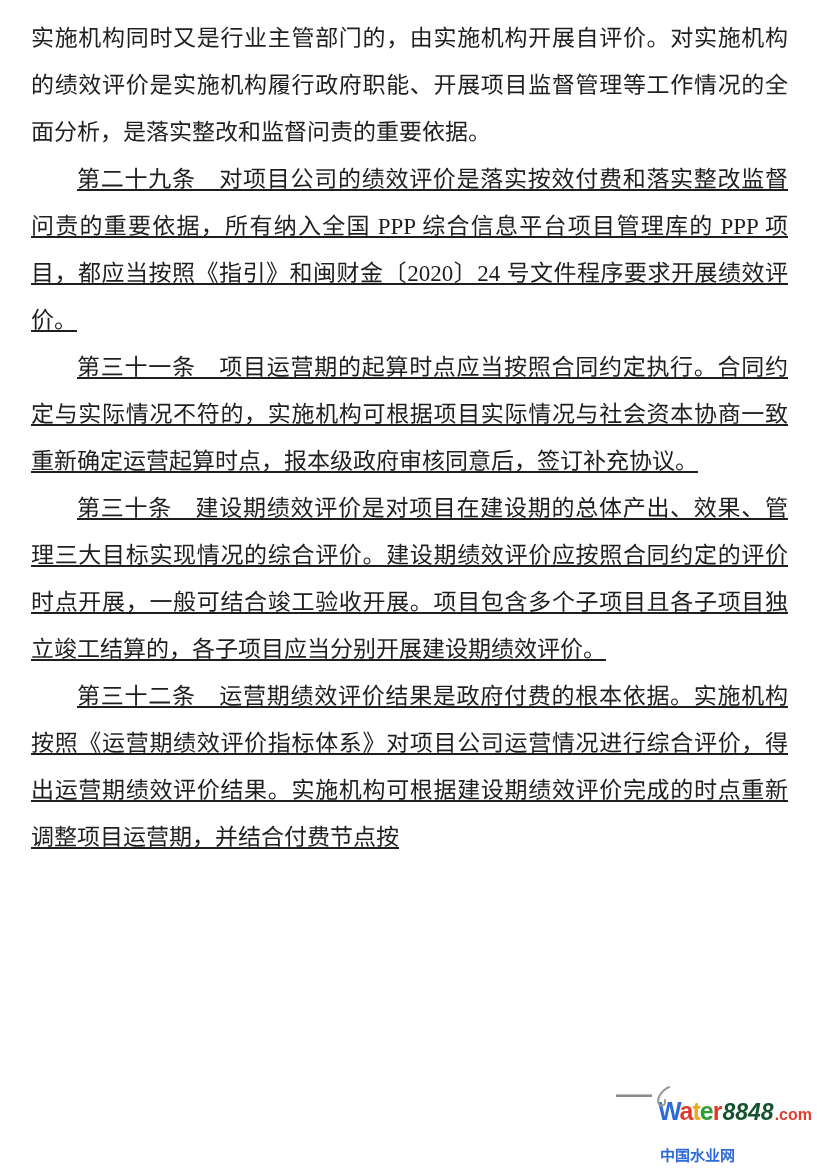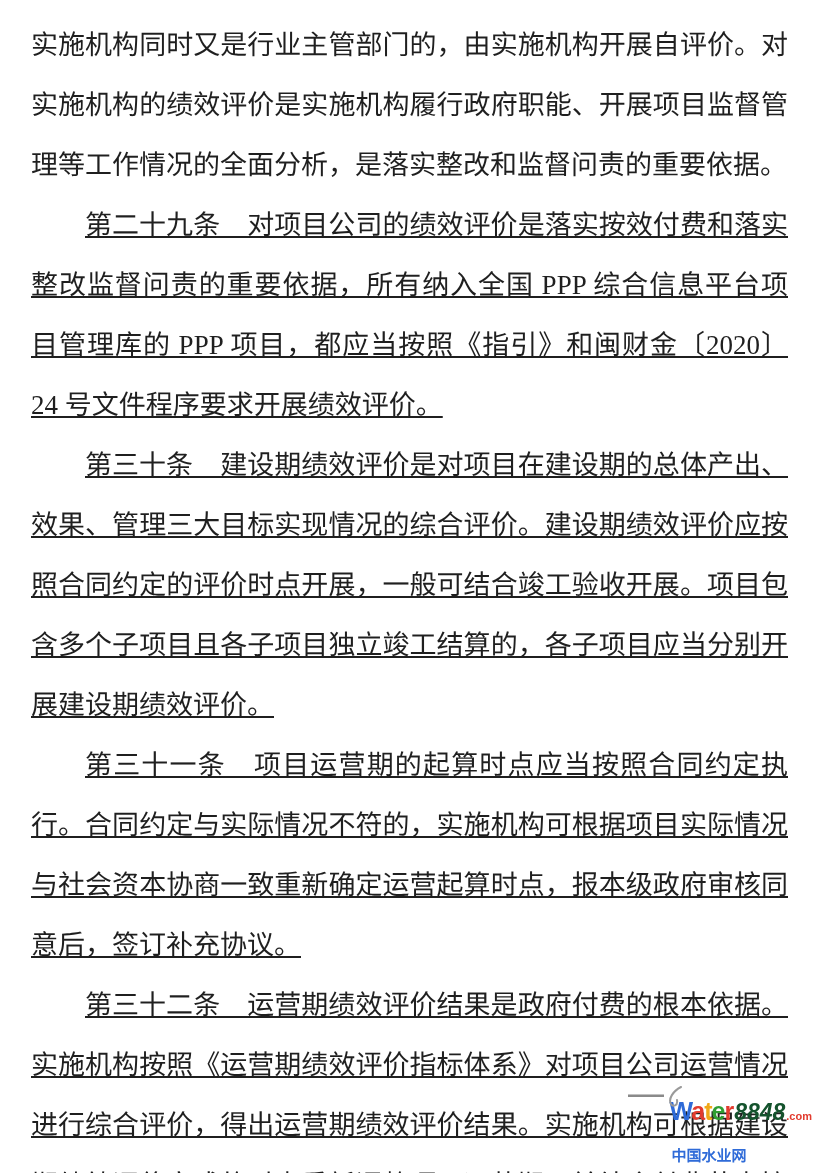--- a/index.html
+++ b/index.html
@@ -13,22 +13,22 @@
   }
   .text-block {
     position: absolute;
     left: 31px;
     top: 15px;
     width: 757px;
   }
   .para {
     margin: 0;
     font-family: "Liberation Serif", "DejaVu Serif", serif;
-    font-size: 27px;
-    line-height: 60px;
+    font-size: 23px;
+    line-height: 47px;
     text-align: justify;
     text-justify: inter-character;
     word-break: normal;
     overflow-wrap: break-word;
   }
   .para.ind { text-indent: 2em; text-decoration: underline; }
 
   
   .watermark {
     position: absolute;
@@ -52,42 +52,42 @@
   .wm-line1 {
     font-family: "Liberation Sans", "DejaVu Sans", sans-serif;
     font-weight: bold;
     line-height: 1;
     display: flex;
     align-items: baseline;
     white-space: nowrap;
   }
   .wm-word { font-size: 25px; letter-spacing: -1px; margin-top: 26px; }
   .wm-num  { font-size: 23px; font-style: italic; margin-left: 1px; letter-spacing: 0; }
-  .wm-tld  { font-size: 11px; margin-left: 1px; }
+  .wm-tld  { font-size: 16px; margin-left: 1px; }
   .wm-line2 {
     font-family: "Liberation Sans", "DejaVu Sans", sans-serif;
     font-size: 15px;
     font-weight: bold;
     margin-top: 20px;
     display: flex;
     justify-content: space-between;
     width: 124px;
     margin-left: 2px;
   }
 </style>
 </head>
 <body>
 
 <div class="page">
 
   <div class="text-block" style="color: rgb(31, 31, 31);">
     <p class="para">实施机构同时又是行业主管部门的，由实施机构开展自评价。对实施机构的绩效评价是实施机构履行政府职能、开展项目监督管理等工作情况的全面分析，是落实整改和监督问责的重要依据。</p>
     <p class="para ind">第二十九条　对项目公司的绩效评价是落实按效付费和落实整改监督问责的重要依据，所有纳入全国 PPP 综合信息平台项目管理库的 PPP 项目，都应当按照《指引》和闽财金〔2020〕24 号文件程序要求开展绩效评价。</p>
+    <p class="para ind">第三十一条　项目运营期的起算时点应当按照合同约定执行。合同约定与实际情况不符的，实施机构可根据项目实际情况与社会资本协商一致重新确定运营起算时点，报本级政府审核同意后，签订补充协议。</p>
     <p class="para ind">第三十条　建设期绩效评价是对项目在建设期的总体产出、效果、管理三大目标实现情况的综合评价。建设期绩效评价应按照合同约定的评价时点开展，一般可结合竣工验收开展。项目包含多个子项目且各子项目独立竣工结算的，各子项目应当分别开展建设期绩效评价。</p>
-    <p class="para ind">第三十一条　项目运营期的起算时点应当按照合同约定执行。合同约定与实际情况不符的，实施机构可根据项目实际情况与社会资本协商一致重新确定运营起算时点，报本级政府审核同意后，签订补充协议。</p>
     <p class="para ind">第三十二条　运营期绩效评价结果是政府付费的根本依据。实施机构按照《运营期绩效评价指标体系》对项目公司运营情况进行综合评价，得出运营期绩效评价结果。实施机构可根据建设期绩效评价完成的时点重新调整项目运营期，并结合付费节点按</p>
   </div>
 
   <div class="watermark">
     <span class="wm-dash" style="color: rgb(138, 138, 138);">—</span>
     <div class="wm-logo">
       <svg class="wm-swash" width="20" height="24" viewBox="0 0 20 24" aria-hidden="true">
         <path d="M15 1 C7 5 2 13 5 18 C7 21 12 20 11 14" stroke="#9a9a9a" stroke-width="2" fill="none" stroke-linecap="round"></path>
       </svg>
       <div class="wm-line1">

